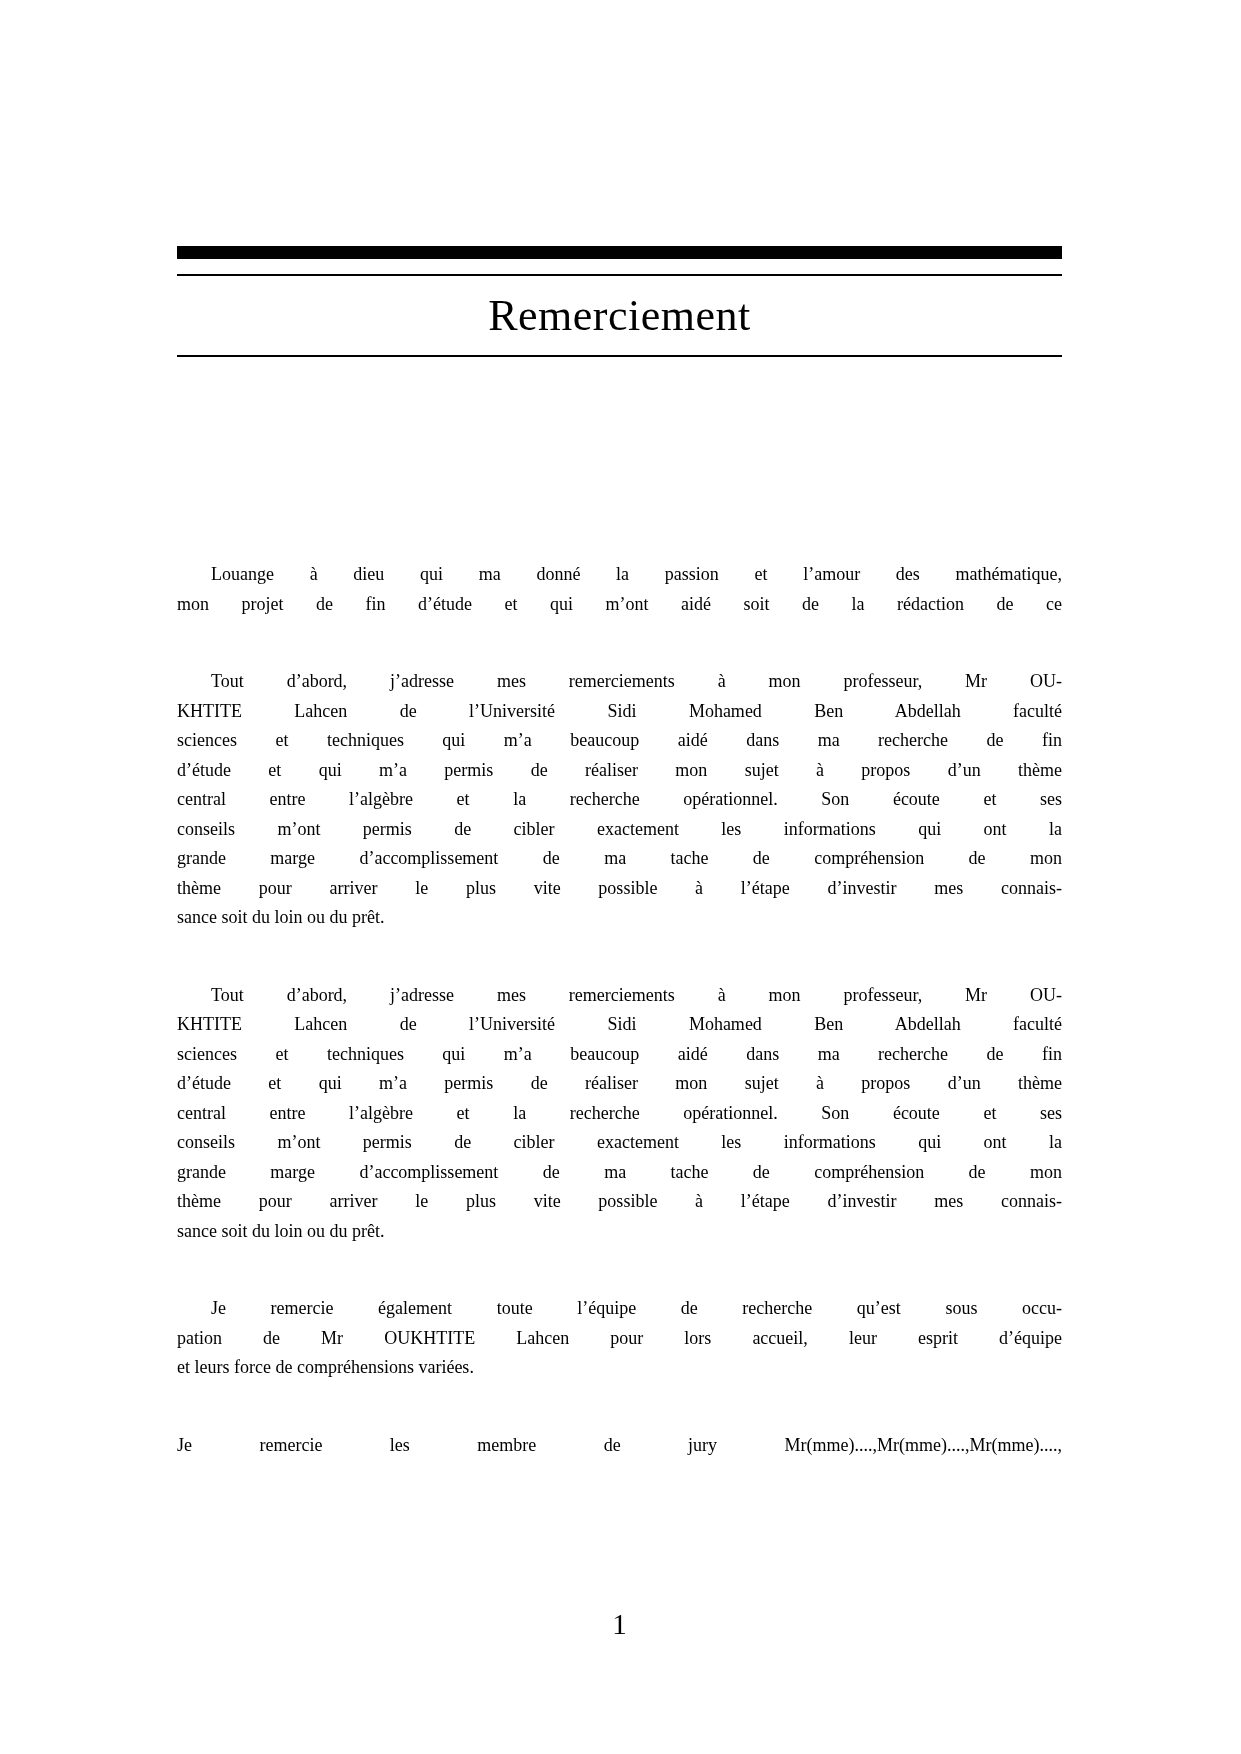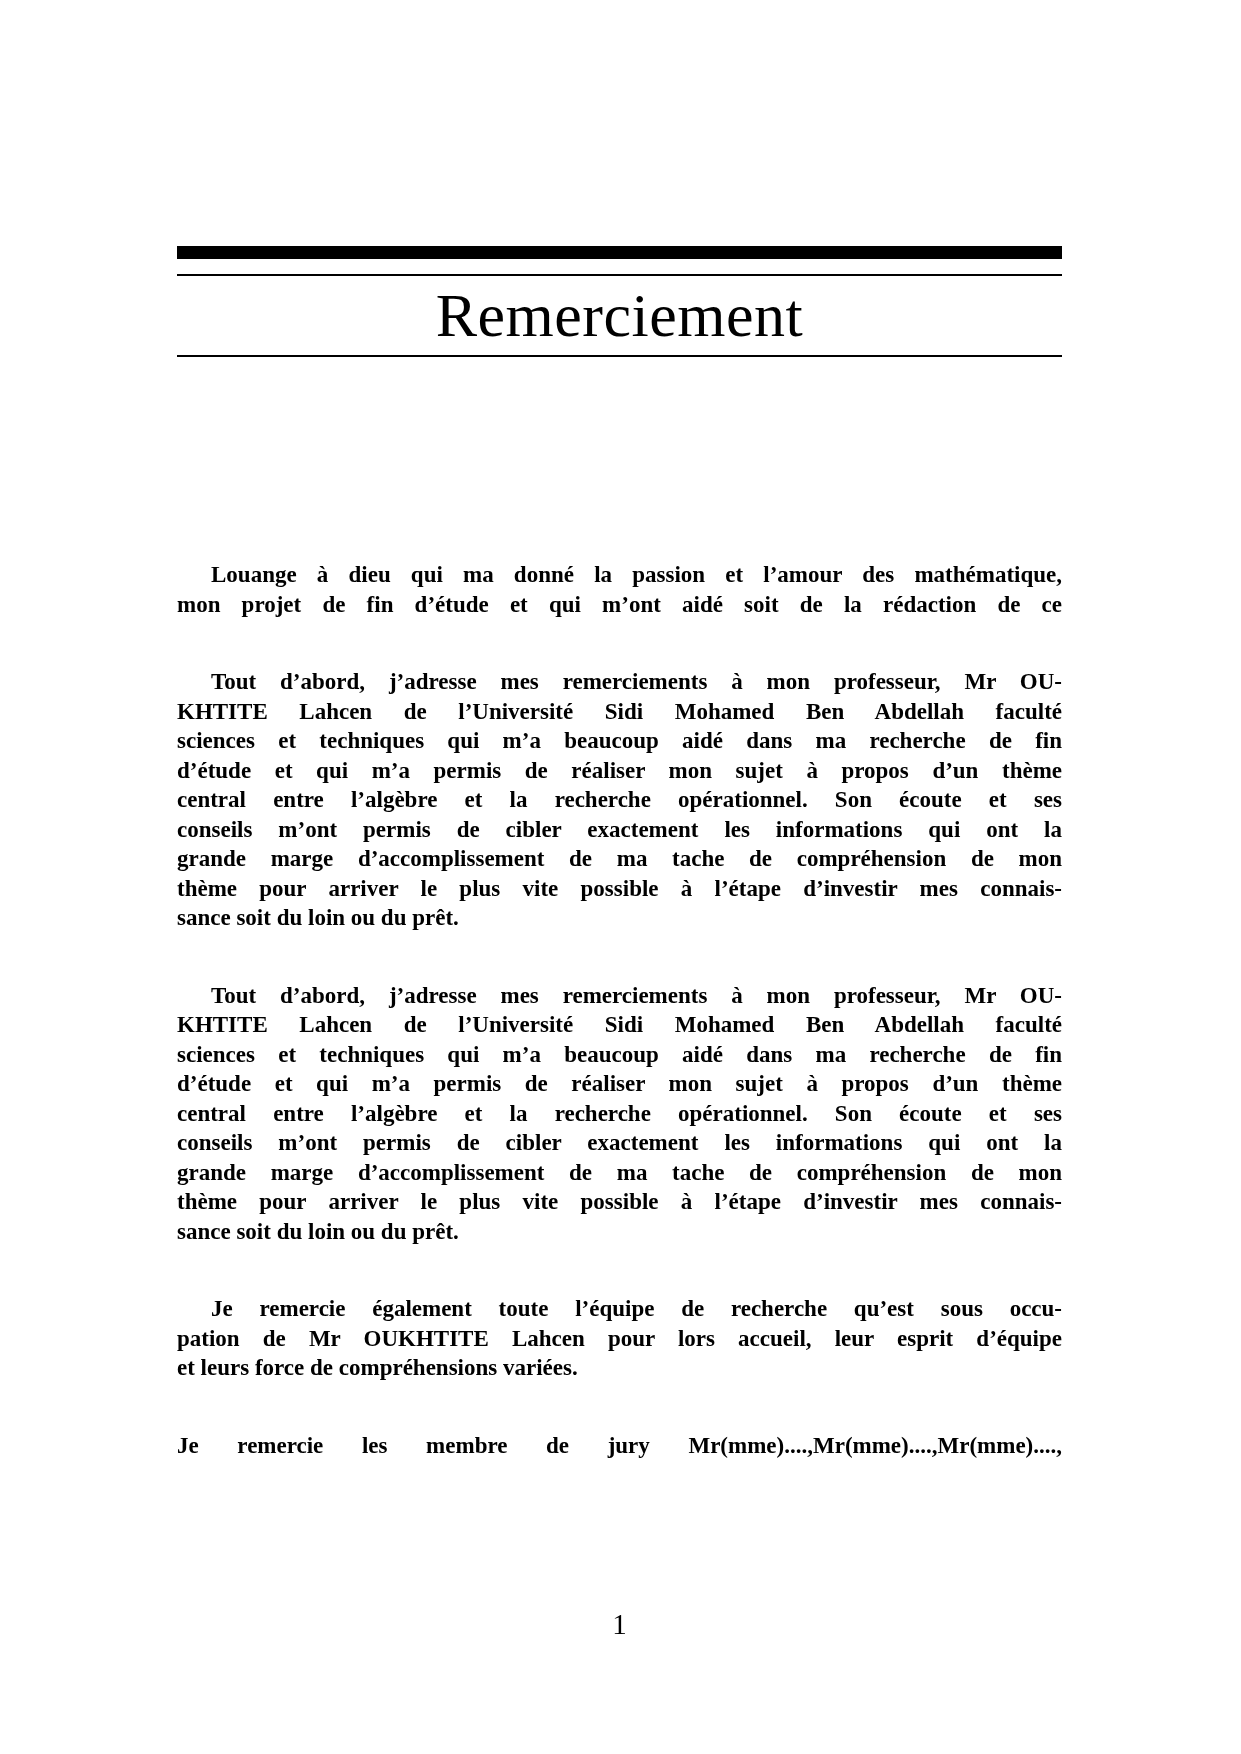--- a/index.html
+++ b/index.html
@@ -36,41 +36,41 @@
   }
   .chapter-title {
     position: absolute;
     top: 276px;
     left: 0;
     width: 100%;
     height: 79px;
     display: flex;
     align-items: center;
     justify-content: center;
-    font-size: 62px;
+    font-size: 44px;
     font-weight: normal;
     letter-spacing: 0.5px;
     white-space: nowrap;
   }
   .rule-thin-bottom {
     position: absolute;
     top: 355px;
     left: 0;
     width: 100%;
     height: 2px;
     background: #000000;
   }
   
   .body-text {
     position: absolute;
     top: 560px;
     left: 0;
     width: 100%;
-    font-size: 23px;
-    font-weight: bold;
+    font-size: 18px;
+    font-weight: normal;
     line-height: 29.5px;
   }
   .para { margin: 0 0 48px 0; }
   .para:last-child { margin-bottom: 8px; }
   .line {
     text-align: justify;
     text-align-last: justify;
   }
   .line.last {
     text-align: left;

